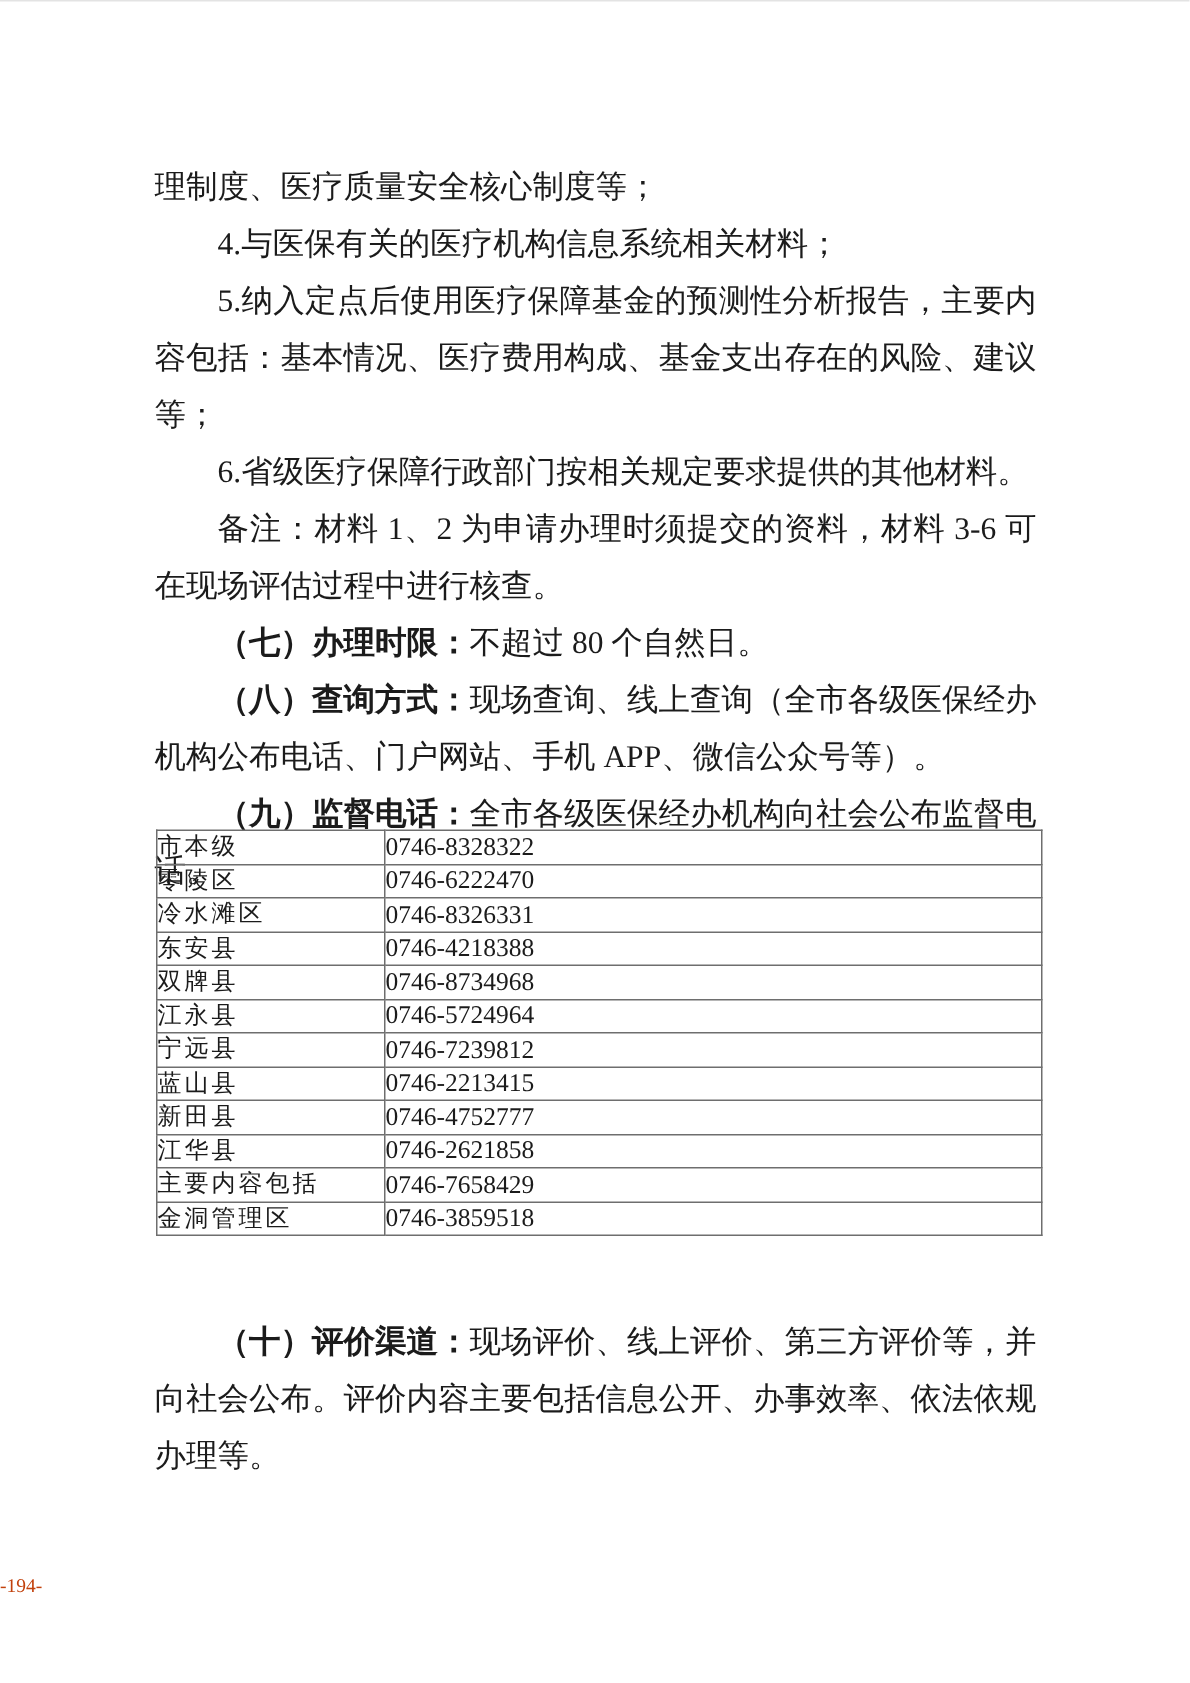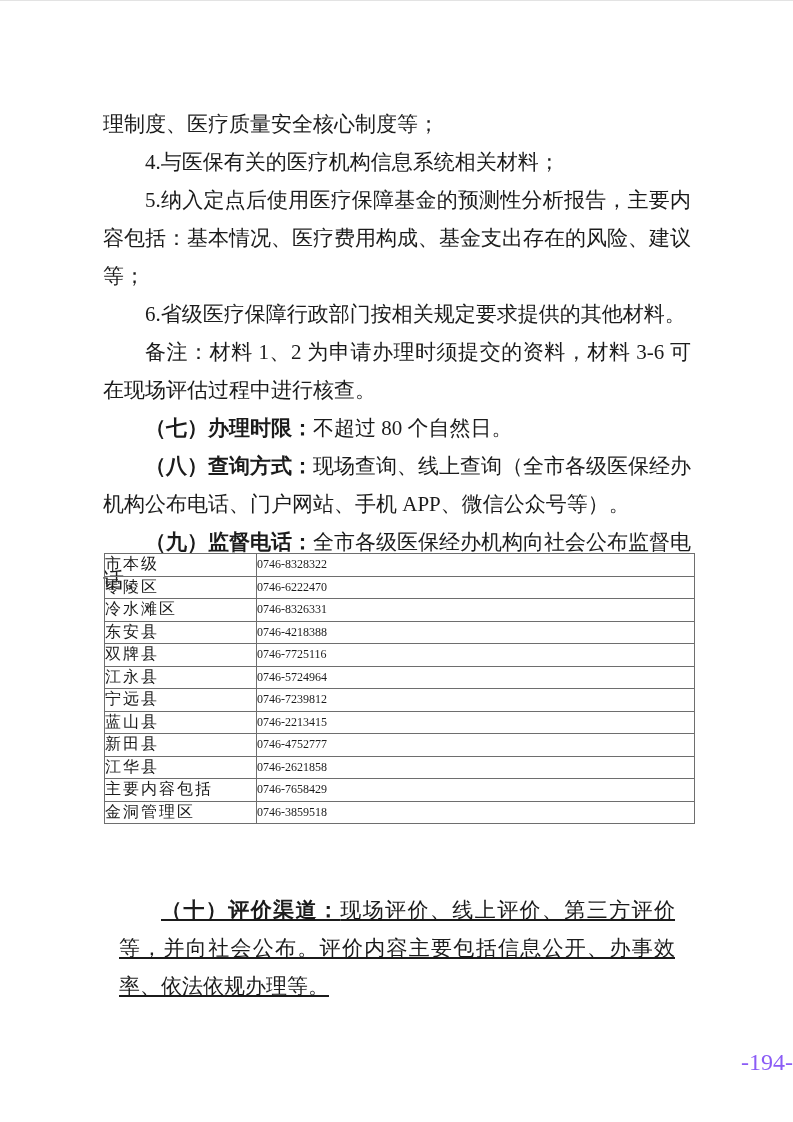--- a/index.html
+++ b/index.html
@@ -55,41 +55,41 @@
     text-align: left;
     vertical-align: middle;
     height: 21.5px;
   }
   .region-cell {
     width: 151px;
     font-size: 16px;
     letter-spacing: 2px;
   }
   .phone-cell {
-    font-size: 12px;
+    font-size: 17px;
   }
   .closing-text {
     position: absolute;
     left: 103px;
     top: 875px;
     width: 588px;
     font-size: 21px;
     line-height: 38px;
     text-align: justify;
     text-justify: inter-ideograph;
   }
-  .closing-text p { margin: 16px; text-decoration: underline; }
+  .closing-text p { margin: 0; }
   .page-footer {
     position: absolute;
     left: 0;
     top: 1049px;
     width: 100%;
-    text-align: right;
-    font-size: 24px;
-    color: #8b5cf6;
+    text-align: left;
+    font-size: 13px;
+    color: #c2410c;
   }
 </style>
 </head>
 <body>
 
 <div class="page-top-edge"></div>
 
 <div class="body-text">
   <p>理制度、医疗质量安全核心制度等；</p>
   <p class="indent">4.与医保有关的医疗机构信息系统相关材料；</p>
@@ -114,21 +114,21 @@
     <tr>
       <td class="region-cell">冷水滩区</td>
       <td class="phone-cell">0746-8326331</td>
     </tr>
     <tr>
       <td class="region-cell">东安县</td>
       <td class="phone-cell">0746-4218388</td>
     </tr>
     <tr>
       <td class="region-cell">双牌县</td>
-      <td class="phone-cell">0746-7725116</td>
+      <td class="phone-cell">0746-8734968</td>
     </tr>
     <tr>
       <td class="region-cell">江永县</td>
       <td class="phone-cell">0746-5724964</td>
     </tr>
     <tr>
       <td class="region-cell">宁远县</td>
       <td class="phone-cell">0746-7239812</td>
     </tr>
     <tr>

